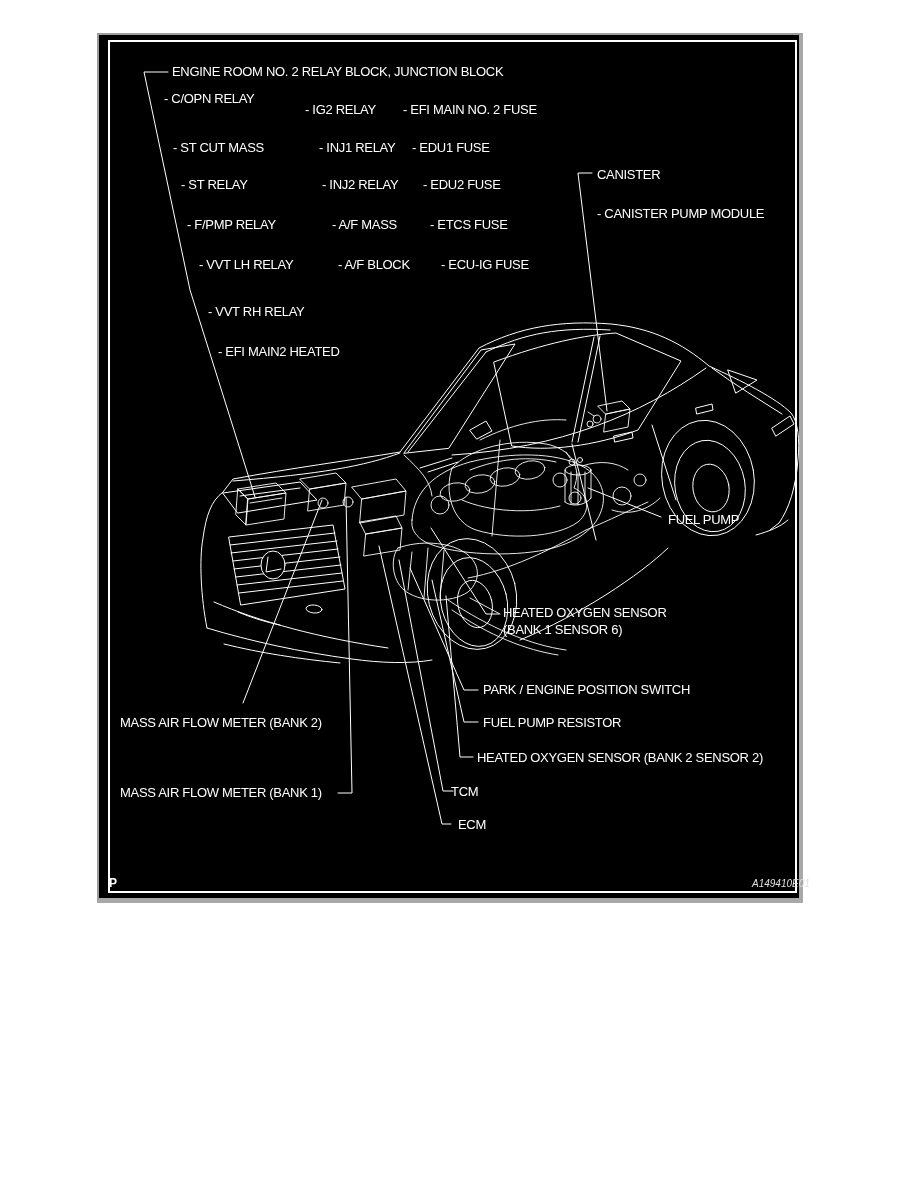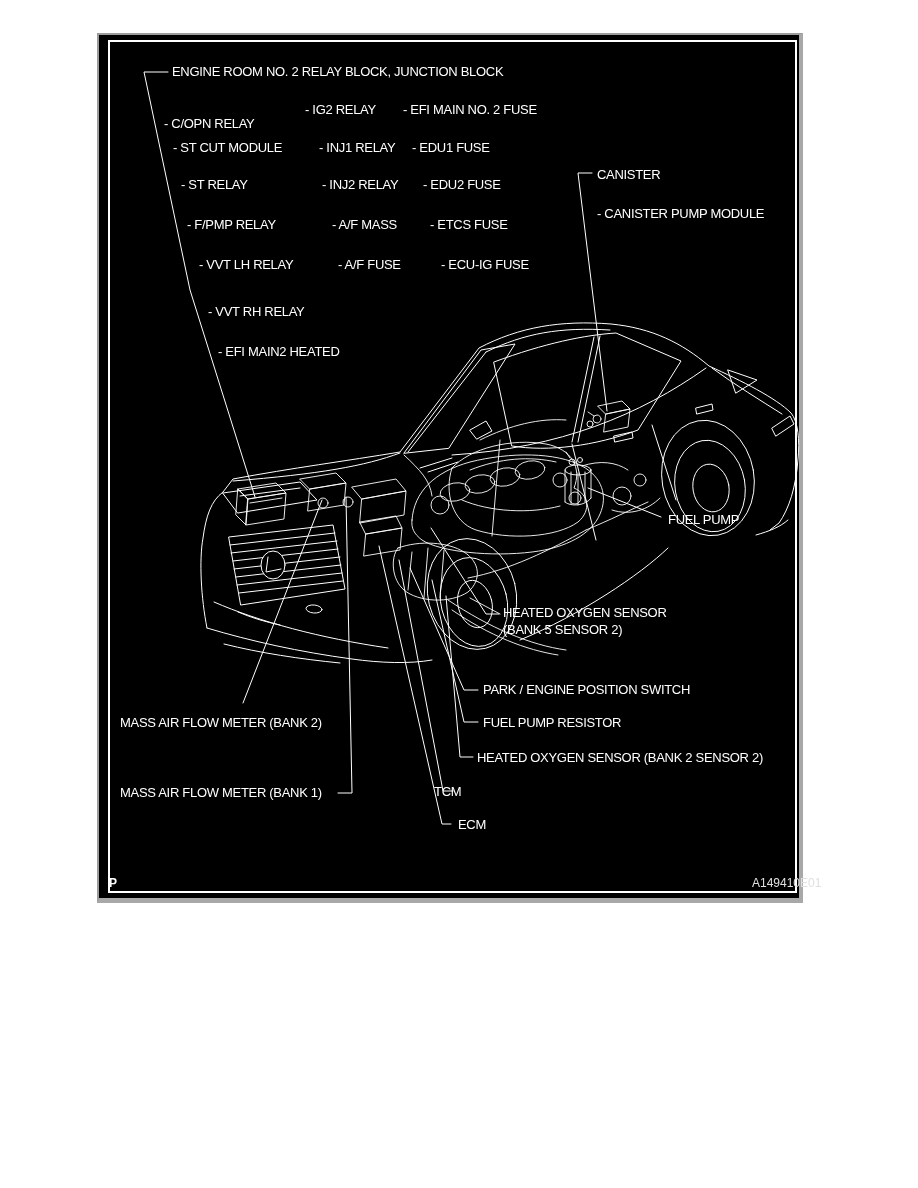--- a/index.html
+++ b/index.html
@@ -16,21 +16,21 @@
   }
   .inner-frame{
     position:absolute;left:9px;top:5px;right:2px;bottom:5px;
     border:2px solid var(--line,#fff);
   }
   .art{position:absolute;left:0;top:0;width:918px;height:1188px;}
   .lbl{
     position:absolute;color:var(--line,#fff);font-size:13px;line-height:14px;
     letter-spacing:-0.3px;white-space:nowrap;
   }
-  .lbl.small{font-size:12px;letter-spacing:0;line-height:9px;color:#e0e0e0;}
+  .lbl.small{font-size:10px;letter-spacing:0;line-height:9px;color:#e0e0e0;font-style:italic;}
   .lbl.mark{font-size:12px;font-weight:bold;}
   svg *{vector-effect:non-scaling-stroke;}
 </style>
 </head>
 <body>
 
 <div class="stage">
 
   <div class="plate">
     <div class="inner-frame"></div>
@@ -182,54 +182,54 @@
           <circle cx="640" cy="480" r="6"></circle>
         <path d="M 612,510 C 630,516 648,510 660,498"></path>
       </g>
       <path d="M 404,455 C 420,470 430,480 432,496"></path>
       <path d="M 480,440 C 510,425 540,418 566,420"></path>
     </g>
   </svg>
 
   <div class="lbl" style="left:172px;top:65px">ENGINE ROOM NO. 2 RELAY BLOCK, JUNCTION BLOCK</div>
 
-  <div class="lbl" style="left:164px;top:117px">- C/OPN RELAY</div>
+  <div class="lbl" style="left:164px;top:92px">- C/OPN RELAY</div>
   <div class="lbl" style="left:305px;top:103px">- IG2 RELAY</div>
   <div class="lbl" style="left:403px;top:103px">- EFI MAIN NO. 2 FUSE</div>
 
-  <div class="lbl" style="left:173px;top:141px">- ST CUT MODULE</div>
+  <div class="lbl" style="left:173px;top:141px">- ST CUT MASS</div>
   <div class="lbl" style="left:319px;top:141px">- INJ1 RELAY</div>
   <div class="lbl" style="left:412px;top:141px">- EDU1 FUSE</div>
 
   <div class="lbl" style="left:181px;top:178px">- ST RELAY</div>
   <div class="lbl" style="left:322px;top:178px">- INJ2 RELAY</div>
   <div class="lbl" style="left:423px;top:178px">- EDU2 FUSE</div>
   <div class="lbl" style="left:597px;top:168px">CANISTER</div>
 
   <div class="lbl" style="left:187px;top:218px">- F/PMP RELAY</div>
   <div class="lbl" style="left:332px;top:218px">- A/F MASS</div>
   <div class="lbl" style="left:430px;top:218px">- ETCS FUSE</div>
   <div class="lbl" style="left:597px;top:207px">- CANISTER PUMP MODULE</div>
 
   <div class="lbl" style="left:199px;top:258px">- VVT LH RELAY</div>
-  <div class="lbl" style="left:338px;top:258px">- A/F FUSE</div>
+  <div class="lbl" style="left:338px;top:258px">- A/F BLOCK</div>
   <div class="lbl" style="left:441px;top:258px">- ECU-IG FUSE</div>
 
   <div class="lbl" style="left:208px;top:305px">- VVT RH RELAY</div>
   <div class="lbl" style="left:218px;top:345px">- EFI MAIN2 HEATED</div>
 
   <div class="lbl" style="left:668px;top:513px">FUEL PUMP</div>
 
   <div class="lbl" style="left:503px;top:606px">HEATED OXYGEN SENSOR</div>
-  <div class="lbl" style="left:503px;top:623px">(BANK 5 SENSOR 2)</div>
+  <div class="lbl" style="left:503px;top:623px">(BANK 1 SENSOR 6)</div>
 
   <div class="lbl" style="left:483px;top:683px">PARK / ENGINE POSITION SWITCH</div>
   <div class="lbl" style="left:483px;top:716px">FUEL PUMP RESISTOR</div>
   <div class="lbl" style="left:477px;top:751px">HEATED OXYGEN SENSOR (BANK 2 SENSOR 2)</div>
-  <div class="lbl" style="left:434px;top:785px">TCM</div>
+  <div class="lbl" style="left:451px;top:785px">TCM</div>
   <div class="lbl" style="left:458px;top:818px">ECM</div>
 
   <div class="lbl" style="left:120px;top:716px">MASS AIR FLOW METER (BANK 2)</div>
   <div class="lbl" style="left:120px;top:786px">MASS AIR FLOW METER (BANK 1)</div>
 
   <div class="lbl mark" style="left:109px;top:876px">P</div>
   <div class="lbl small" style="left:752px;top:879px">A149410E01</div>
 
 </div>
 

